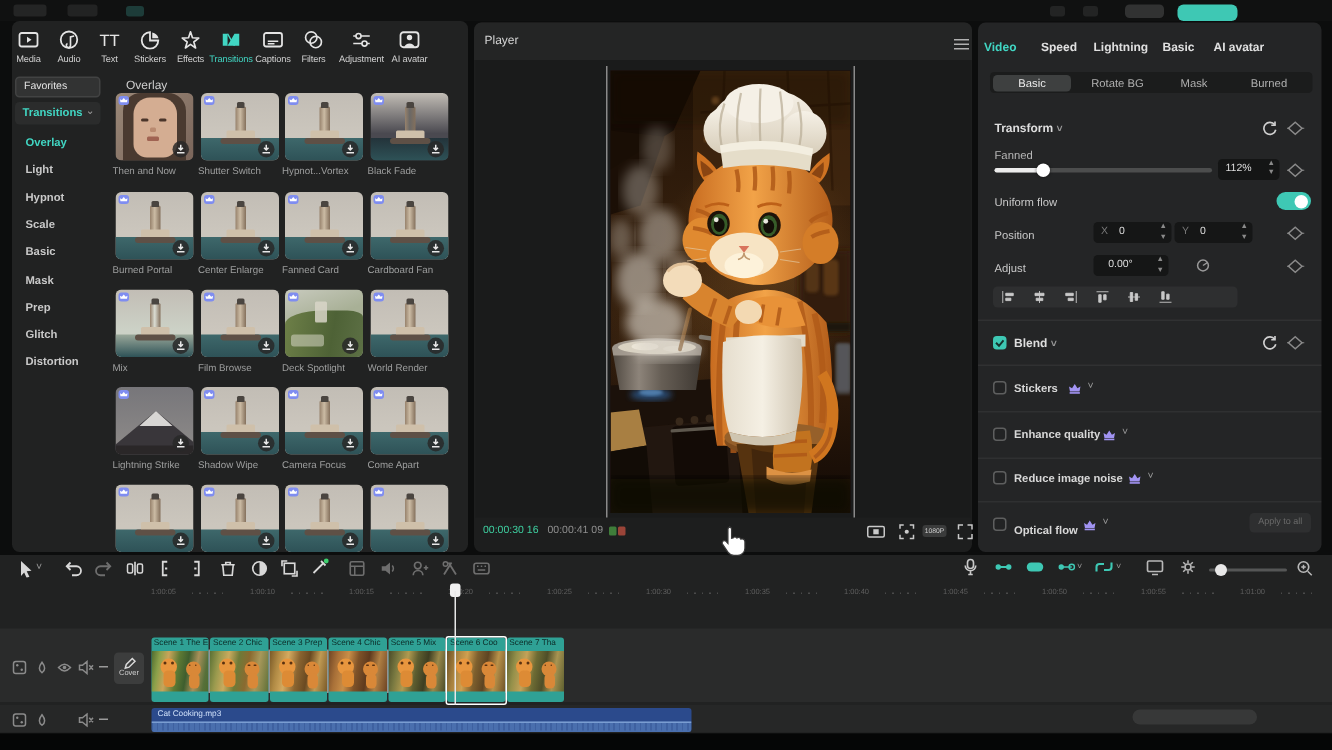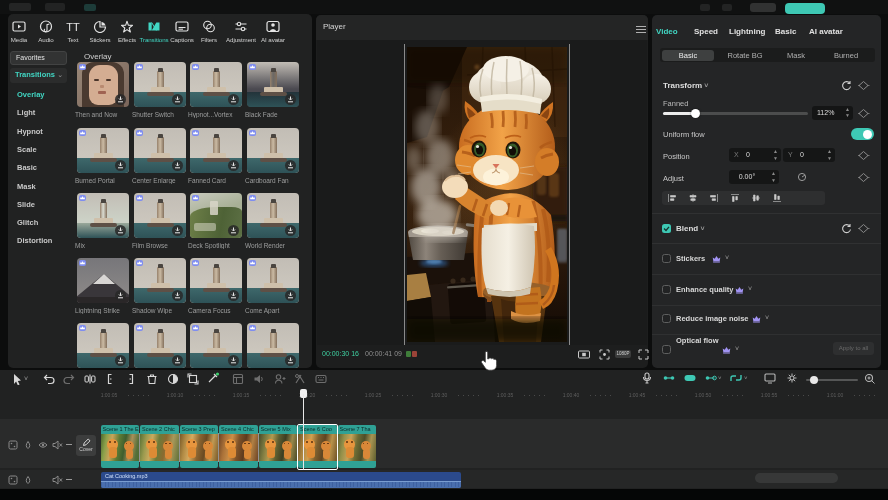--- a/index.html
+++ b/index.html
@@ -92,21 +92,21 @@
     </div>
 <div class="abs" style="left:251px;top:36px;width:44px;text-align:center;font-size:6.2px;color:#cfcfcf;letter-spacing:-0.1px;white-space:nowrap;">AI avatar</div>
 <div class="abs" style="left:10px;top:51px;width:57px;height:14px;background:#323333;border:1px solid #424343;border-radius:3px;color:#e3e3e3;font-size:7px;line-height:12px;padding-left:5px;">Favorites</div>
 <div class="abs" style="left:10px;top:68px;width:57px;height:15px;background:#2b2c2c;border-radius:3px;color:#41d6c3;font-size:7.5px;font-weight:bold;line-height:14px;padding-left:5px;">Transitions<span style="position:absolute;right:4px;top:0px;color:#999;font-weight:normal;font-size:7px;">⌄</span></div>
 <div class="abs" style="left:17px;top:90px;font-size:7.5px;font-weight:bold;color:#41d6c3;">Overlay</div>
 <div class="abs" style="left:17px;top:108.3px;font-size:7.5px;font-weight:bold;color:#c9c9c9;">Light</div>
 <div class="abs" style="left:17px;top:126.6px;font-size:7.5px;font-weight:bold;color:#c9c9c9;">Hypnot</div>
 <div class="abs" style="left:17px;top:144.9px;font-size:7.5px;font-weight:bold;color:#c9c9c9;">Scale</div>
 <div class="abs" style="left:17px;top:163.20000000000002px;font-size:7.5px;font-weight:bold;color:#c9c9c9;">Basic</div>
 <div class="abs" style="left:17px;top:181.50000000000003px;font-size:7.5px;font-weight:bold;color:#c9c9c9;">Mask</div>
-<div class="abs" style="left:17px;top:199.80000000000004px;font-size:7.5px;font-weight:bold;color:#c9c9c9;">Slide</div>
+<div class="abs" style="left:17px;top:199.80000000000004px;font-size:7.5px;font-weight:bold;color:#c9c9c9;">Prep</div>
 <div class="abs" style="left:17px;top:218.10000000000005px;font-size:7.5px;font-weight:bold;color:#c9c9c9;">Glitch</div>
 <div class="abs" style="left:17px;top:236.40000000000006px;font-size:7.5px;font-weight:bold;color:#c9c9c9;">Distortion</div>
 <div class="abs" style="left:84px;top:52px;font-size:8px;color:#cfcfcf;">Overlay</div>
 <div class="abs" style="left:77px;top:62px;width:52px;height:45px;border-radius:4px;overflow:hidden;">
       <div class="abs" style="left:0;top:0;width:52px;height:45px;background:linear-gradient(135deg,#9a8878,#7a655a);"></div>
       <div class="abs" style="left:5px;top:0px;width:42px;height:45px;background:#4a3a30;border-radius:12px 12px 0 0;"></div>
       <div class="abs" style="left:11.5px;top:3px;width:29px;height:40px;background:#d4ad92;border-radius:11px 11px 9px 9px;"></div>
       <div class="abs" style="left:17px;top:17px;width:4.5px;height:2px;background:#4a352a;border-radius:1px;"></div>
       <div class="abs" style="left:29px;top:17px;width:4.5px;height:2px;background:#4a352a;border-radius:1px;"></div>
       <div class="abs" style="left:23px;top:23px;width:4px;height:3px;background:#b98a70;border-radius:1px;"></div>
@@ -886,21 +886,21 @@
 <div class="abs" style="left:676px;top:314px;font-size:7.5px;font-weight:bold;color:#d8d8d8;">Reduce image noise</div>
 <div class="abs" style="left:752px;top:314.5px;width:9px;height:8px;">
       <svg width="9" height="8">
         <path d="M1.3 6l-.6-3.4 2 1.2L4.5 1l1.8 2.8 2-1.2L7.7 6z" fill="#a193f2"></path>
         <rect x="1.1" y="6.4" width="6.8" height="1.1" fill="#a193f2"></rect>
       </svg>
     </div>
 <div class="abs" style="left:765px;top:314px;font-size:7px;color:#9a9a9a;">˅</div>
 <div class="abs" style="left:652px;top:334px;width:229px;height:1px;background:rgba(255,255,255,0.05);"></div>
 <div class="abs" style="left:662px;top:345px;width:9px;height:9px;border:1px solid #5e5f5f;border-radius:2.5px;background:#222324;"></div>
-<div class="abs" style="left:676px;top:336px;font-size:7.5px;font-weight:bold;color:#d8d8d8;">Optical flow</div>
+<div class="abs" style="left:676px;top:349px;font-size:7.5px;font-weight:bold;color:#d8d8d8;">Optical flow</div>
 <div class="abs" style="left:722px;top:345.5px;width:9px;height:8px;">
       <svg width="9" height="8">
         <path d="M1.3 6l-.6-3.4 2 1.2L4.5 1l1.8 2.8 2-1.2L7.7 6z" fill="#a193f2"></path>
         <rect x="1.1" y="6.4" width="6.8" height="1.1" fill="#a193f2"></rect>
       </svg>
     </div>
 <div class="abs" style="left:735px;top:345px;font-size:7px;color:#9a9a9a;">˅</div>
 <div class="abs" style="left:833px;top:342px;width:41px;height:13px;background:#2e2f30;border-radius:3px;color:#6a6a6a;font-size:6px;line-height:13px;text-align:center;">Apply to all</div>
 <div class="abs" style="left:0px;top:370px;width:888px;height:119px;background:#212222;"></div>
 <div class="abs" style="left:0px;top:419px;width:888px;height:49px;background:#2a2b2b;"></div>

